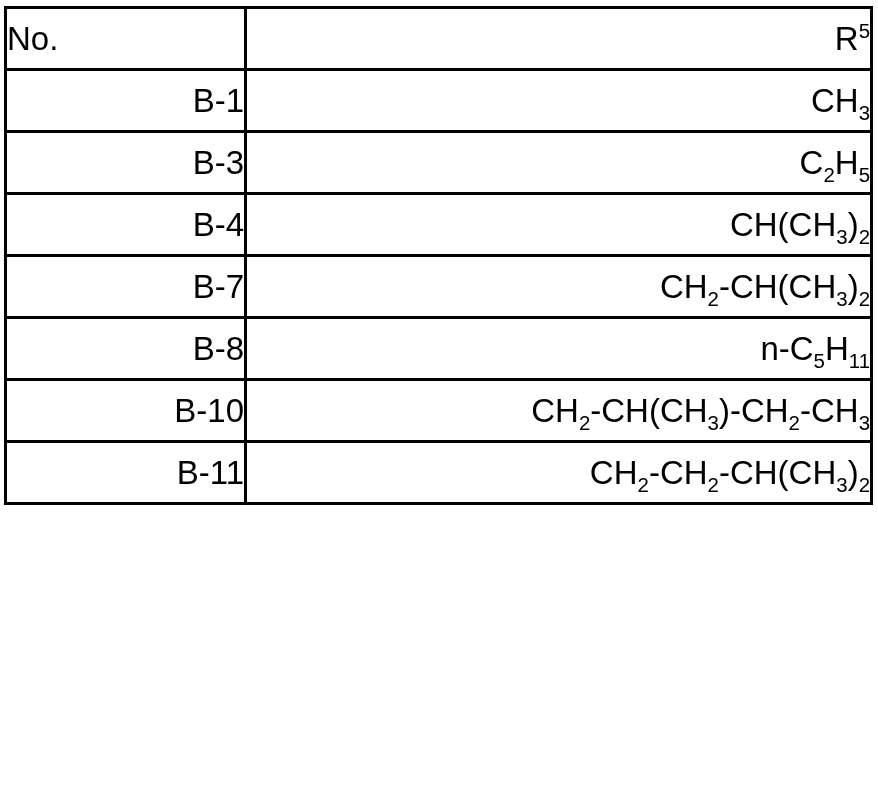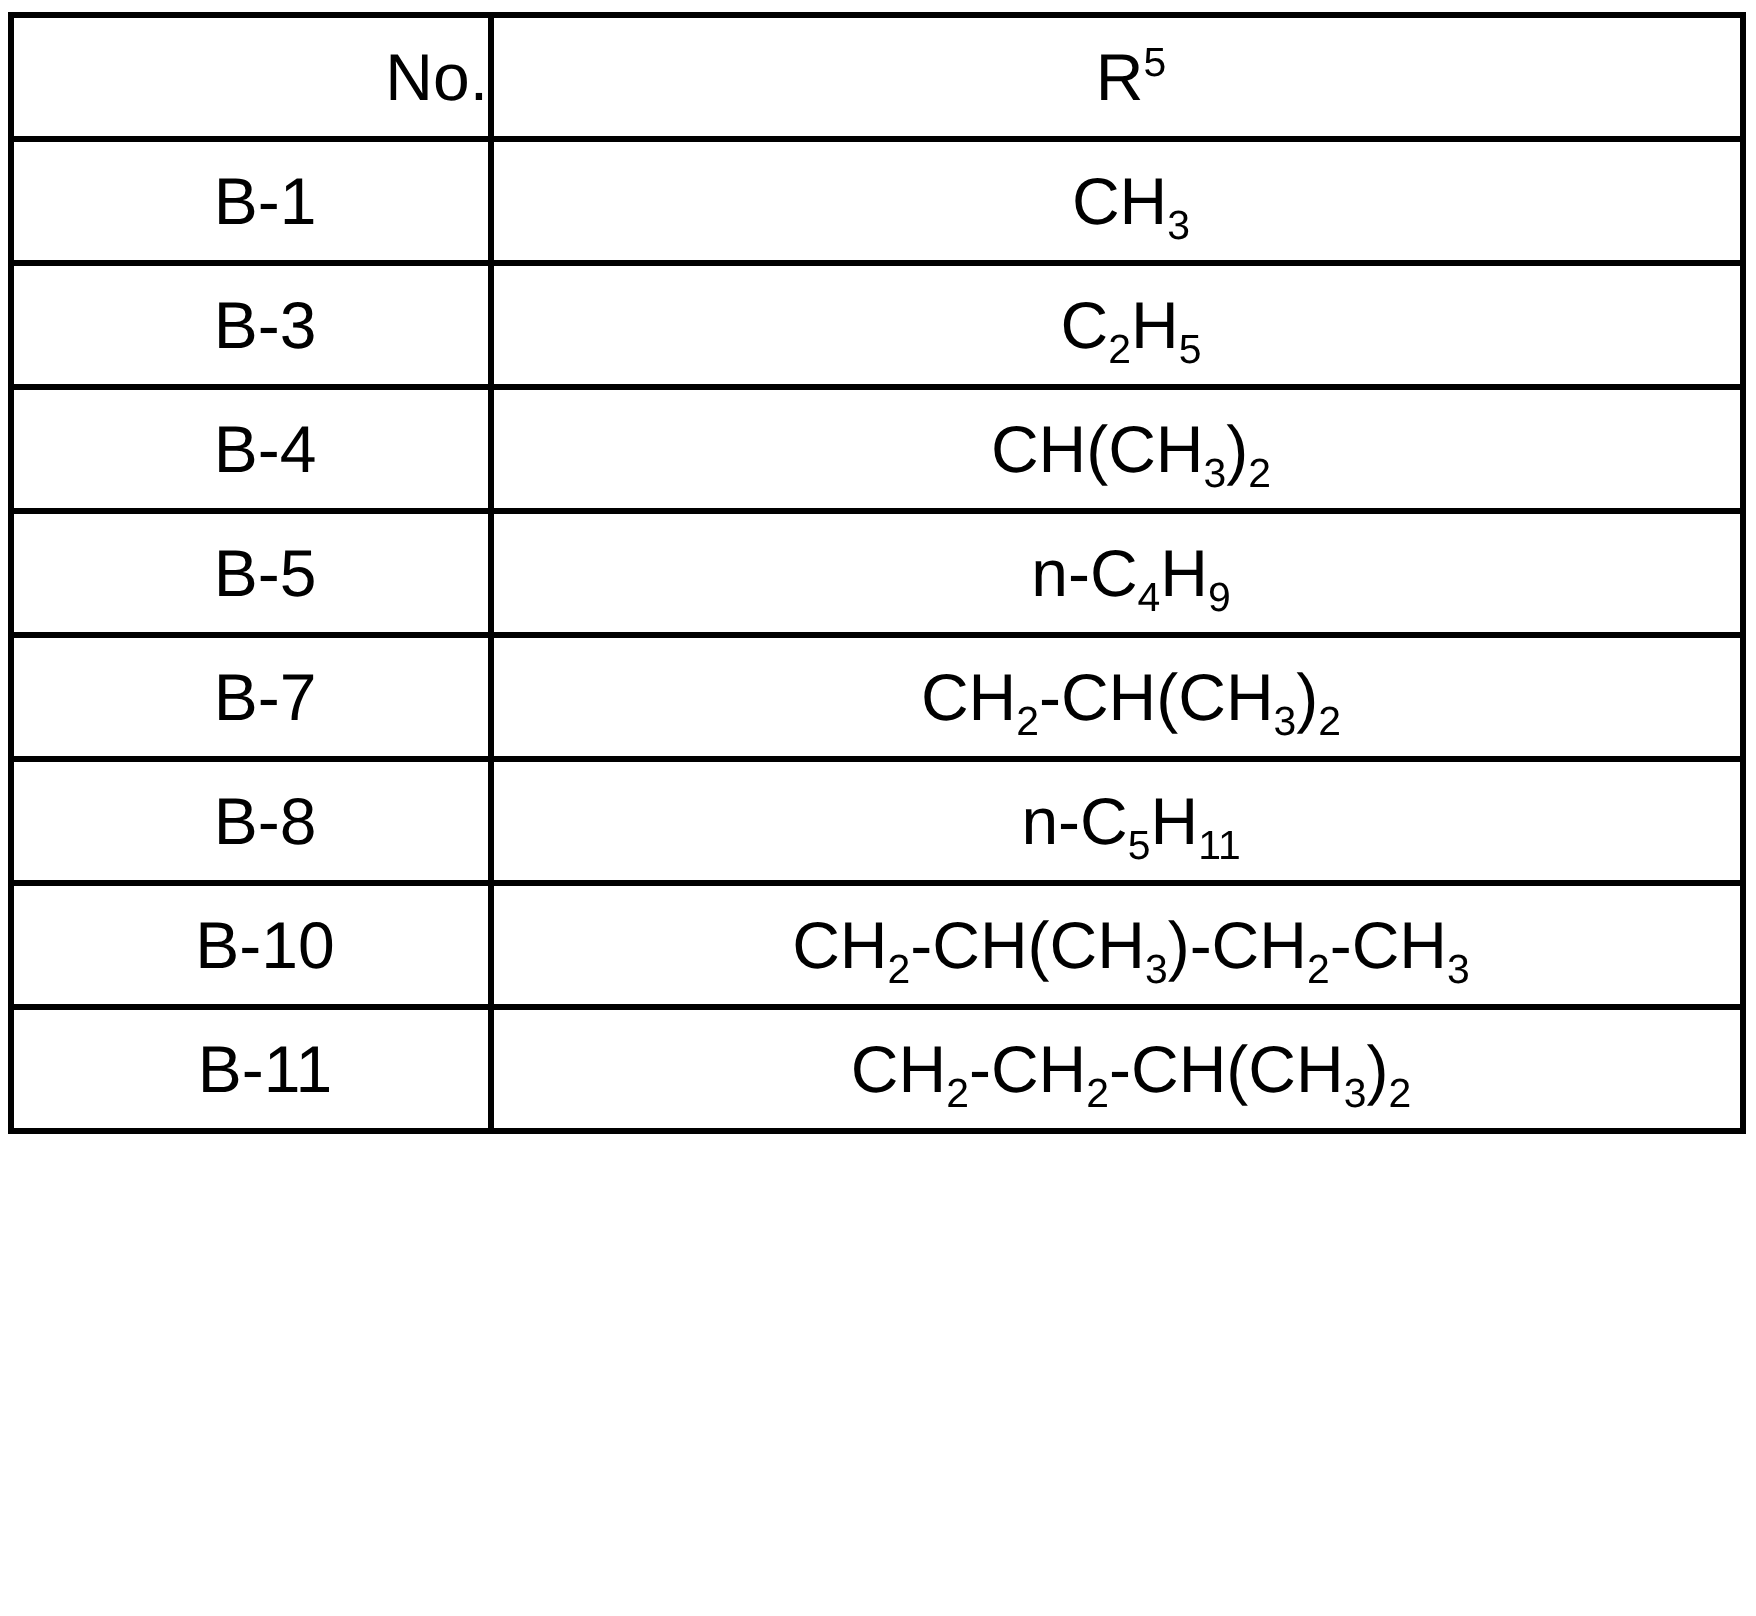--- a/index.html
+++ b/index.html
@@ -24,39 +24,39 @@
     border-collapse: collapse;
     table-layout: fixed;
     width: 866px;
     margin: 6px 0 0 4px;
   }
   table.chem-table td,
   table.chem-table th {
     border: 3px solid #000000;
     padding: 0 0 0 14px;
     margin: 0;
-    text-align: center;
+    text-align: right;
     vertical-align: middle;
     font-weight: normal;
     font-size: 33px;
     line-height: 1.0;
     height: 62px;
     box-sizing: border-box;
     white-space: nowrap;
   }
   table.chem-table col.col-no { width: 240px; }
   table.chem-table col.col-r5 { width: 626px; }
 
   thead td {
     font-weight: bold;
     font-size: 35px;
     height: 70px;
   }
   thead td.hdr-no {
-    text-align: right;
+    text-align: left;
     padding-left: 0;
   }
   .sub {
     font-size: 0.62em;
     vertical-align: sub;
     line-height: 0;
   }
   .sup {
     font-size: 0.62em;
     vertical-align: super;
@@ -88,24 +88,20 @@
         </tr>
         <tr>
           <td>B-3</td>
           <td><span class="cell-text">C<span class="sub">2</span>H<span class="sub">5</span></span></td>
         </tr>
         <tr>
           <td>B-4</td>
           <td><span class="cell-text">CH(CH<span class="sub">3</span>)<span class="sub">2</span></span></td>
         </tr>
         <tr>
-          <td>B-5</td>
-          <td><span class="cell-text">n-C<span class="sub">4</span>H<span class="sub">9</span></span></td>
-        </tr>
-        <tr>
           <td>B-7</td>
           <td><span class="cell-text">CH<span class="sub">2</span>-CH(CH<span class="sub">3</span>)<span class="sub">2</span></span></td>
         </tr>
         <tr>
           <td>B-8</td>
           <td><span class="cell-text">n-C<span class="sub">5</span>H<span class="sub">11</span></span></td>
         </tr>
         <tr>
           <td>B-10</td>
           <td><span class="cell-text">CH<span class="sub">2</span>-CH(CH<span class="sub">3</span>)-CH<span class="sub">2</span>-CH<span class="sub">3</span></span></td>

